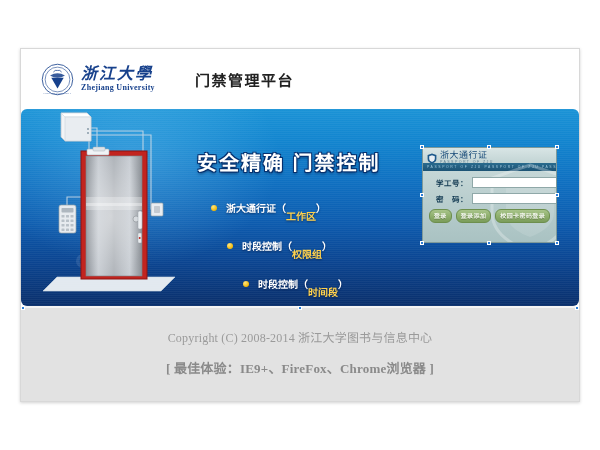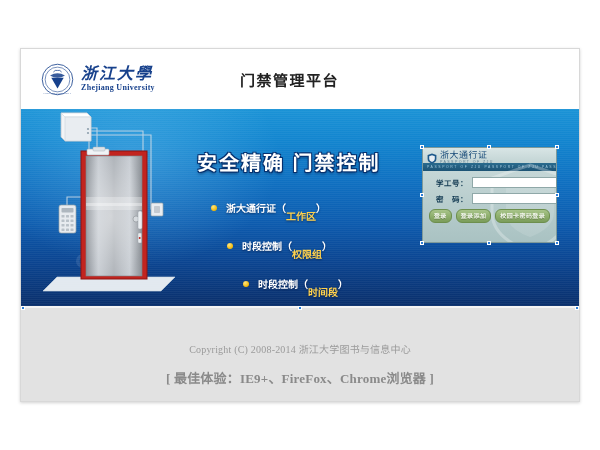--- a/index.html
+++ b/index.html
@@ -32,21 +32,20 @@
 
   
   #site-header {
     position: relative;
     height: 60px;
     background: #ffffff;
     display: flex;
     align-items: center;
     padding-left: 20px;
     box-sizing: border-box;
-    gap: 45px;
   }
   .logo-wrap {
     display: flex;
     align-items: center;
     gap: 7px;
   }
   .logo-seal {
     width: 33px;
     height: 33px;
     flex: 0 0 33px;
@@ -91,20 +90,21 @@
     height: 197px;
     background:
       linear-gradient(180deg,
         #1b93d6 0%,
         #1285cf 16%,
         #0f6fc0 38%,
         #0d5bae 58%,
         #0b4490 78%,
         #0a2f6b 100%);
     overflow: hidden;
+    border-radius: 6px;
   }
   #hero-banner::after {
     
     content: "";
     position: absolute;
     inset: 0;
     background-image:
       repeating-linear-gradient(0deg, rgba(255,255,255,0.045) 0 1px, transparent 1px 2px);
     pointer-events: none;
   }
@@ -317,23 +317,23 @@
   #site-footer {
     position: relative;
     height: 95px;
     background: #e2e2e2;
     border-top: 2px solid #f4f4f4;
     text-align: center;
     box-sizing: border-box;
   }
   #footer-copyright {
     font-family: "Liberation Serif", "DejaVu Serif", serif;
-    font-size: 10px;
+    font-size: 12px;
     color: #9a9a9a;
-    padding-top: 33px;
+    padding-top: 20px;
     letter-spacing: 0.2px;
     white-space: nowrap;
   }
   #footer-browsers {
     font-family: "Liberation Serif", "DejaVu Serif", serif;
     font-size: 13px;
     font-weight: bold;
     color: #8a8a8a;
     padding-top: 12px;
     letter-spacing: 0.2px;

